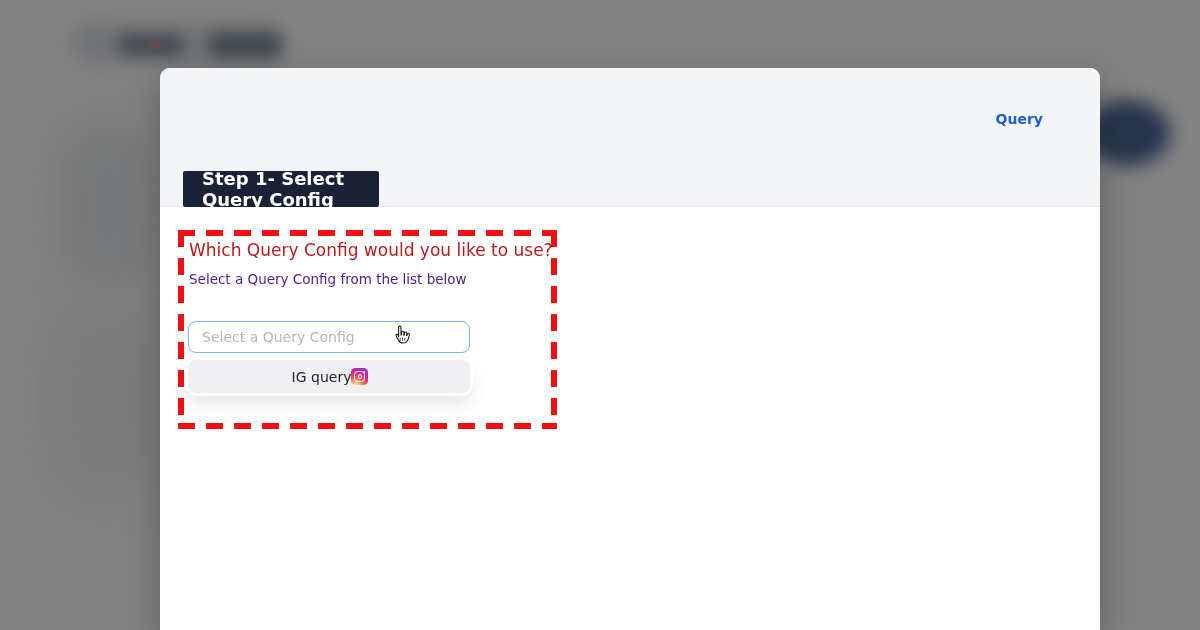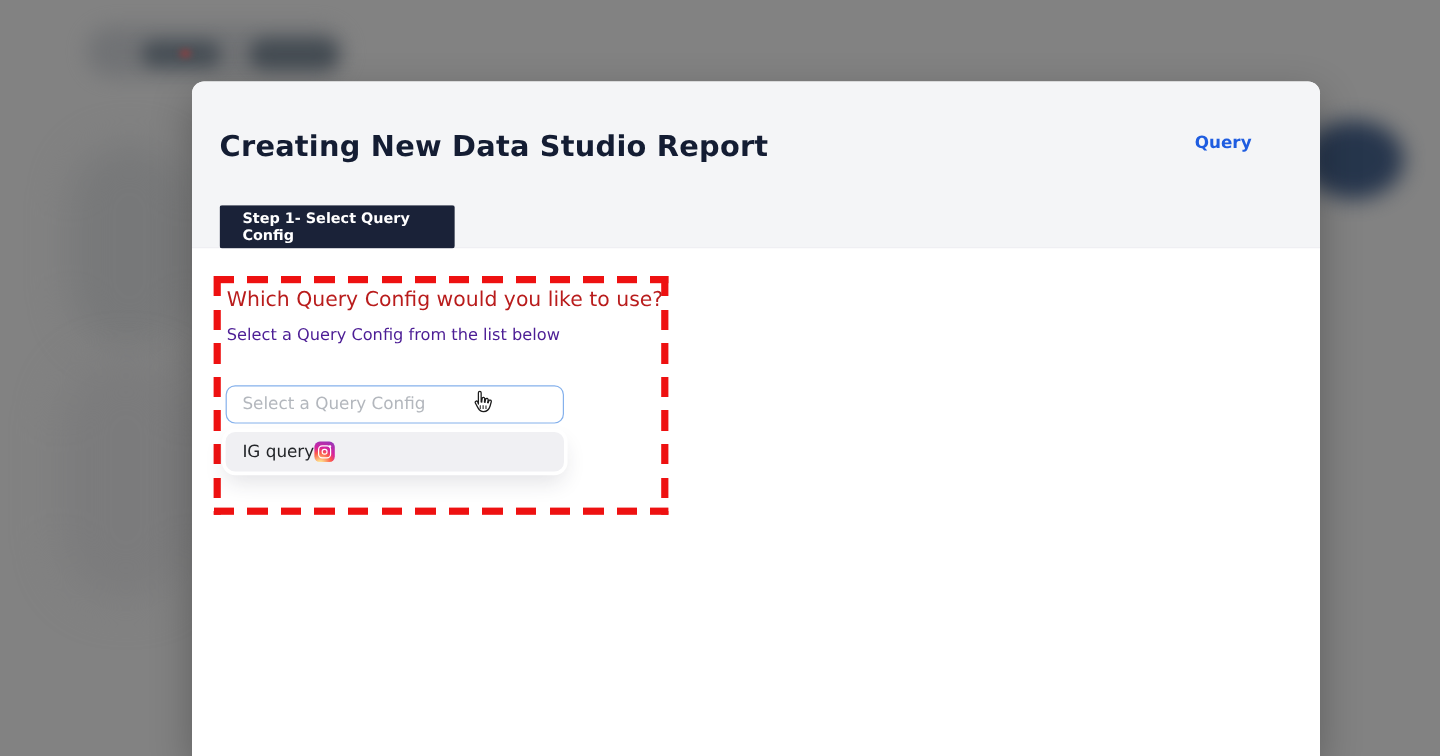--- a/index.html
+++ b/index.html
@@ -53,21 +53,21 @@
     font-size: 24px; font-weight: 800; color: #141d33; letter-spacing: .2px;
   }
   .close-link {
     position: absolute; right: 57px; top: 43px;
     font-size: 14px; font-weight: 600; color: #1f5de0; cursor: pointer;
     background: none; border: none; font-family: inherit;
   }
   .tabs { position: absolute; left: 23px; top: 103px; display: flex; gap: 7px; }
   .tab {
     height: 36px; display: flex; align-items: center; justify-content: center;
-    font-size: 12px; padding: 16px 18px; cursor: pointer; border: 1px solid transparent;
+    font-size: 18px; padding: 16px 18px; cursor: pointer; border: 1px solid transparent;
     font-family: inherit;
   }
   .tab.active {
     background: #1a2238; color: #ffffff; font-weight: 700; width: 196px; border-radius: 2px;
   }
   .tab.inactive {
     background: #fdfdfe; color: #a6abb3; font-weight: 500; width: 162px;
     border: 1px solid #e4e5e9; border-radius: 2px;
   }
 
@@ -99,21 +99,21 @@
   .select-input::placeholder { color: #b3b7bd; opacity: 1; }
   .hand-cursor {
     position: absolute; left: 231px; top: 255px; width: 23px; height: 25px;
     pointer-events: none; z-index: 4;
   }
 
   .dropdown-item {
     position: absolute; left: 28px; top: 292px; width: 282px; height: 33px;
     background: #f0f0f3; border-radius: 8px;
     box-shadow: 0 0 0 3px #ffffff, 0 9px 18px rgba(40,40,60,.13);
-    display: flex; align-items: center; justify-content: flex-start;
+    display: flex; align-items: center; justify-content: center;
     padding: 0 12px 0 14px; cursor: pointer;
   }
   .dropdown-item-label { font-size: 14px; color: #232529; font-weight: 500; }
   .ig-icon {
     width: 17px; height: 17px; border-radius: 4.5px; flex: 0 0 auto;
     background: radial-gradient(circle at 28% 110%, #fdf497 0%, #fdf497 5%, #fd5949 42%, #d6249f 62%, #9b36b7 90%);
     display: flex; align-items: center; justify-content: center; position: relative;
   }
   .ig-icon .frame {
     width: 11px; height: 11px; border: 1.4px solid #fff; border-radius: 3.5px;
@@ -129,21 +129,20 @@
 <div class="bg-blob bg-pill-dark1"></div>
 <div class="bg-blob bg-pill-dark2"></div>
 <div class="bg-blob bg-pill-red"></div>
 <div class="bg-blob bg-left-smudge1"></div>
 <div class="bg-blob bg-left-smudge2"></div>
 <div class="bg-blob bg-blue-dots"></div>
 <div class="bg-blob bg-right-navy"></div>
 
 <div class="modal">
   <div class="modal-header">
-    <h1 class="modal-title">Creating New Data Studio Report</h1>
     <button class="close-link">Query</button>
     <div class="tabs">
       <div class="tab active">Step 1- Select Query Config</div>
     </div>
   </div>
 
   <div class="dash-box">
     <div class="edge dash-h edge-top"></div>
     <div class="edge dash-h edge-bottom"></div>
     <div class="edge dash-v edge-left"></div>

